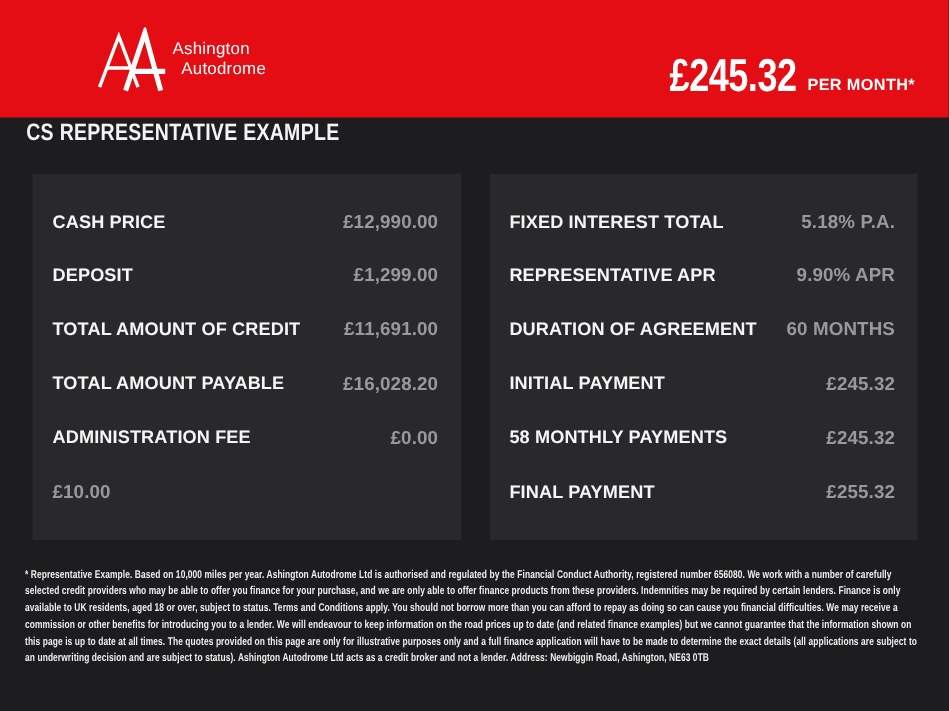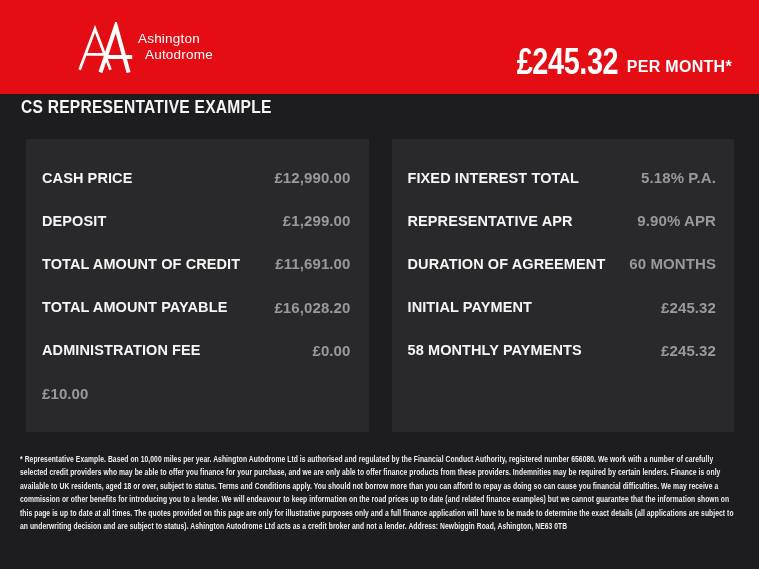--- a/index.html
+++ b/index.html
@@ -23,21 +23,21 @@
   .brand-line2 { padding-left: 7px; display: block; }
   .brand-line1 { display: block; }
 
   .price-block { display: flex; align-items: flex-end; color: #fff; }
   .price {
     font-size: 37px; font-weight: 700; letter-spacing: -0.5px;
     transform: scaleX(0.78); transform-origin: right bottom;
     line-height: 1;
   }
   .price-suffix {
-    font-size: 16px; font-weight: 700; letter-spacing: 0.3px;
+    font-size: 13px; font-weight: 700; letter-spacing: 0.3px;
     margin-left: 9px; padding-bottom: 4px; margin-top: 44px;
   }
 
   
   .page-title {
     position: absolute; top: 96px; left: 21px;
     color: #f4f4f4; font-size: 19px; font-weight: 700; letter-spacing: 0.3px;
     transform: scaleX(0.82); transform-origin: left top;
     white-space: nowrap;
   }
@@ -139,16 +139,20 @@
       <span class="value">60 MONTHS</span>
     </div>
     <div class="row">
       <span class="label">INITIAL PAYMENT</span>
       <span class="value">£245.32</span>
     </div>
     <div class="row">
       <span class="label">58 MONTHLY PAYMENTS</span>
       <span class="value">£245.32</span>
     </div>
+    <div class="row">
+      <span class="label">FINAL PAYMENT</span>
+      <span class="value">£255.32</span>
+    </div>
   </section>
 </div>
 
 <p class="disclaimer">* Representative Example. Based on 10,000 miles per year. Ashington Autodrome Ltd is authorised and regulated by the Financial Conduct Authority, registered number 656080. We work with a number of carefully selected credit providers who may be able to offer you finance for your purchase, and we are only able to offer finance products from these providers. Indemnities may be required by certain lenders. Finance is only available to UK residents, aged 18 or over, subject to status. Terms and Conditions apply. You should not borrow more than you can afford to repay as doing so can cause you financial difficulties. We may receive a commission or other benefits for introducing you to a lender. We will endeavour to keep information on the road prices up to date (and related finance examples) but we cannot guarantee that the information shown on this page is up to date at all times. The quotes provided on this page are only for illustrative purposes only and a full finance application will have to be made to determine the exact details (all applications are subject to an underwriting decision and are subject to status). Ashington Autodrome Ltd acts as a credit broker and not a lender. Address: Newbiggin Road, Ashington, NE63 0TB</p>
 
 </body></html>

